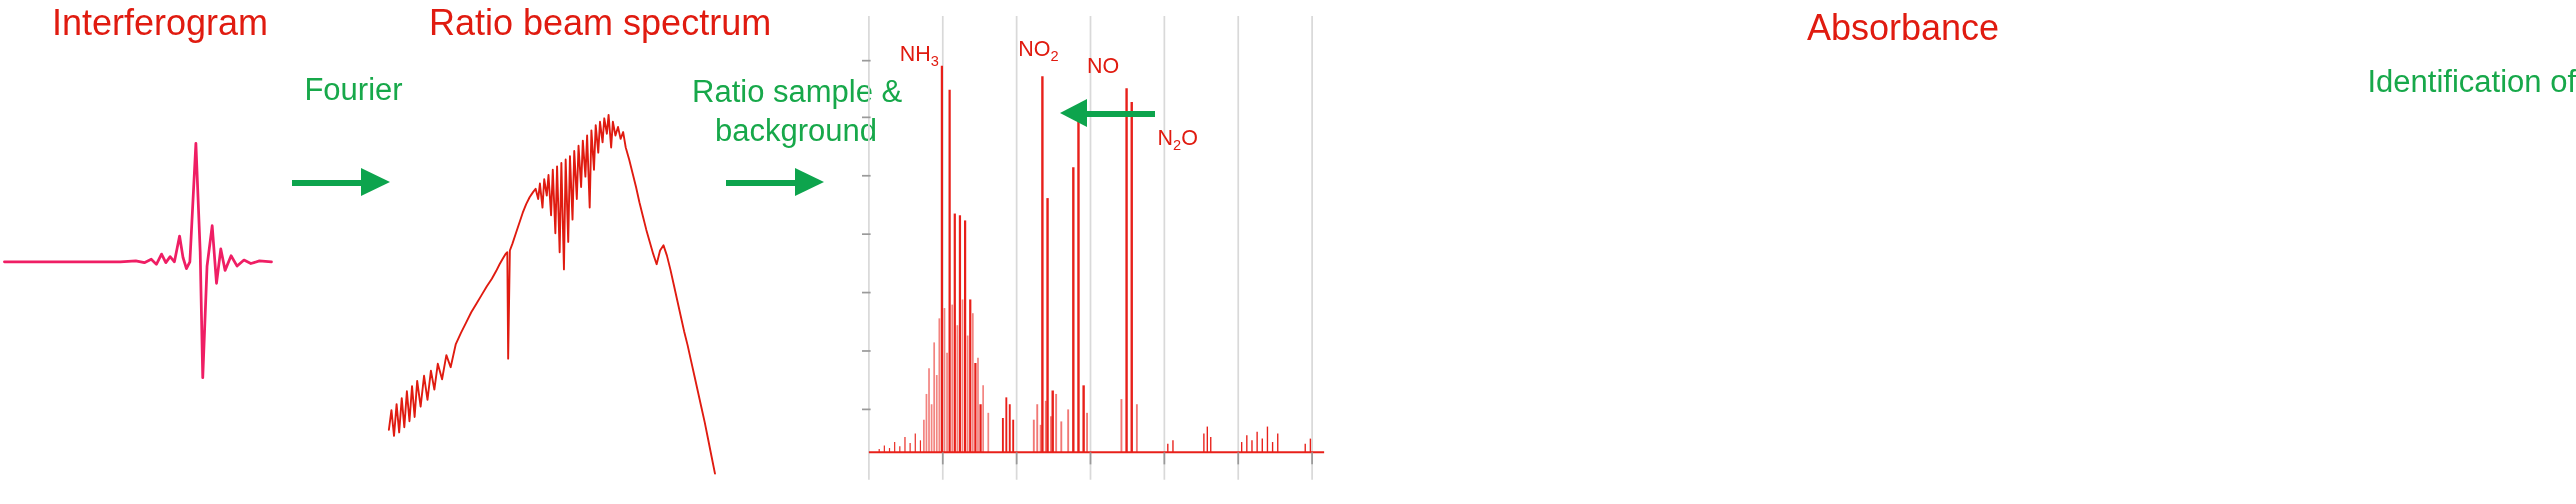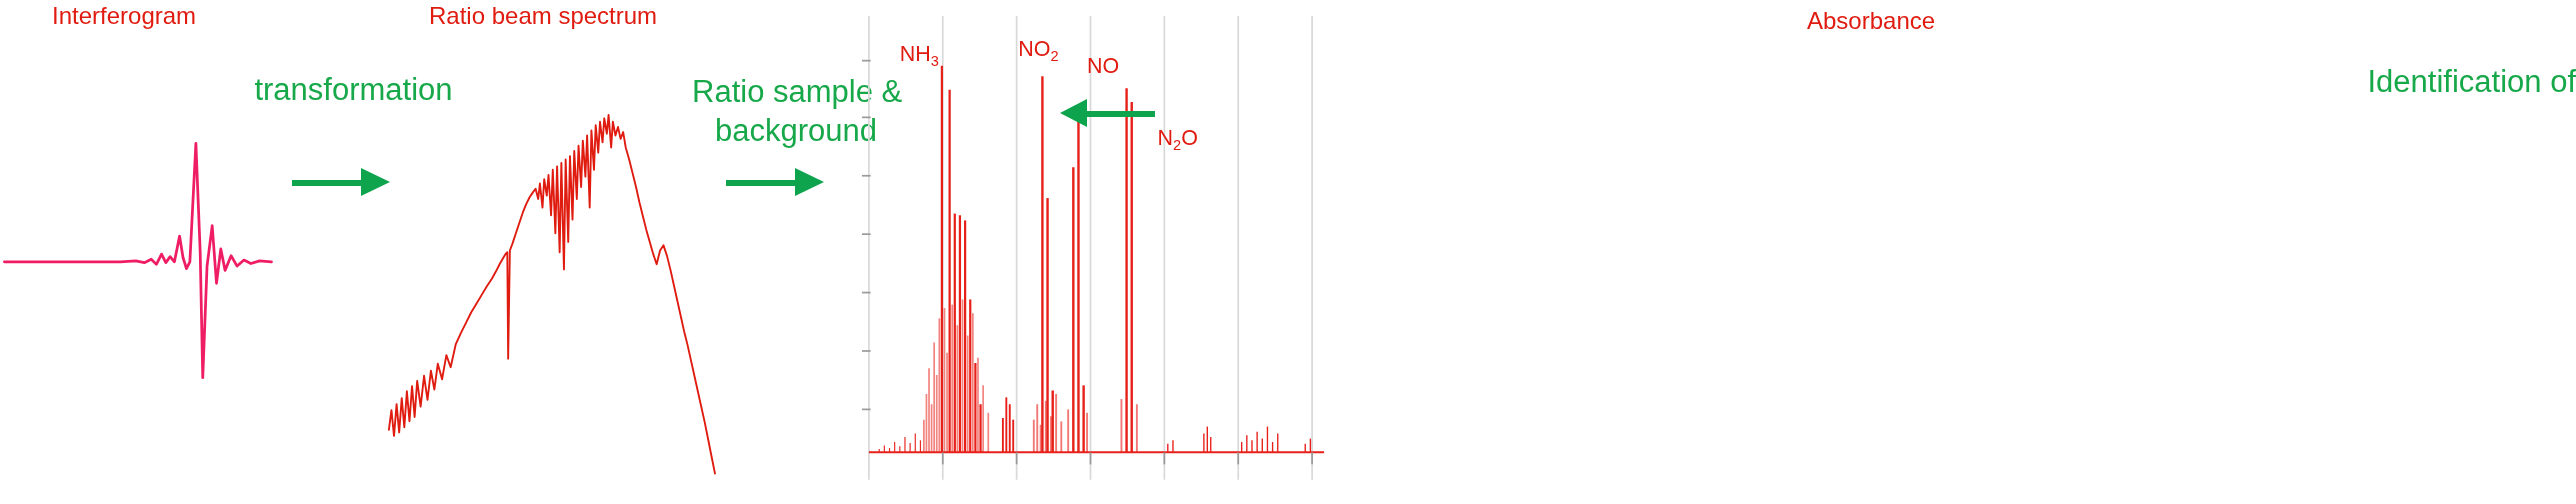--- a/index.html
+++ b/index.html
@@ -9,21 +9,21 @@
     font-family:"Liberation Sans",sans-serif;
     overflow:hidden;
     position:relative;
   }
   .stage{position:absolute;}
 
   
   .red-title{
     position:absolute;
     color:#e01b10;
-    font-size:24px;
+    font-size:36px;
     font-weight:400;
     white-space:nowrap;
     letter-spacing:0px;
   }
   #title-interferogram{left:52px;top:1.7px;}
   #title-single-beam{left:429px;top:1.7px;}
   #title-absorbance{left:1807px;top:7px;}
 
   
   .green-label{
@@ -78,21 +78,21 @@
              L 60,150 L 110,150 L 140,150 L 158,149 L 168,151 L 176,147
              L 182,153 L 188,141 L 193,151 L 198,144 L 203,150
              L 209,120 L 213,145 L 217,158 L 221,150
              L 228,12 L 233,138 L 236,285 L 241,155
              L 247,108 L 252,175 L 257,135 L 262,160
              L 269,143 L 276,155 L 284,148 L 292,152 L 302,149 L 316,150"></path>
   </svg>
 </div>
 
 <div class="green-label" id="label-fourier">
-  <div>transformation</div>
+  <div>Fourier</div>
 </div>
 
 <div class="arrow" id="arrow-1">
   <div class="shaft"></div>
   <div class="head"></div>
 </div>
 
 <div class="red-title" id="title-single-beam">Ratio beam spectrum</div>
 
 <div class="stage" id="single-beam-plot">

